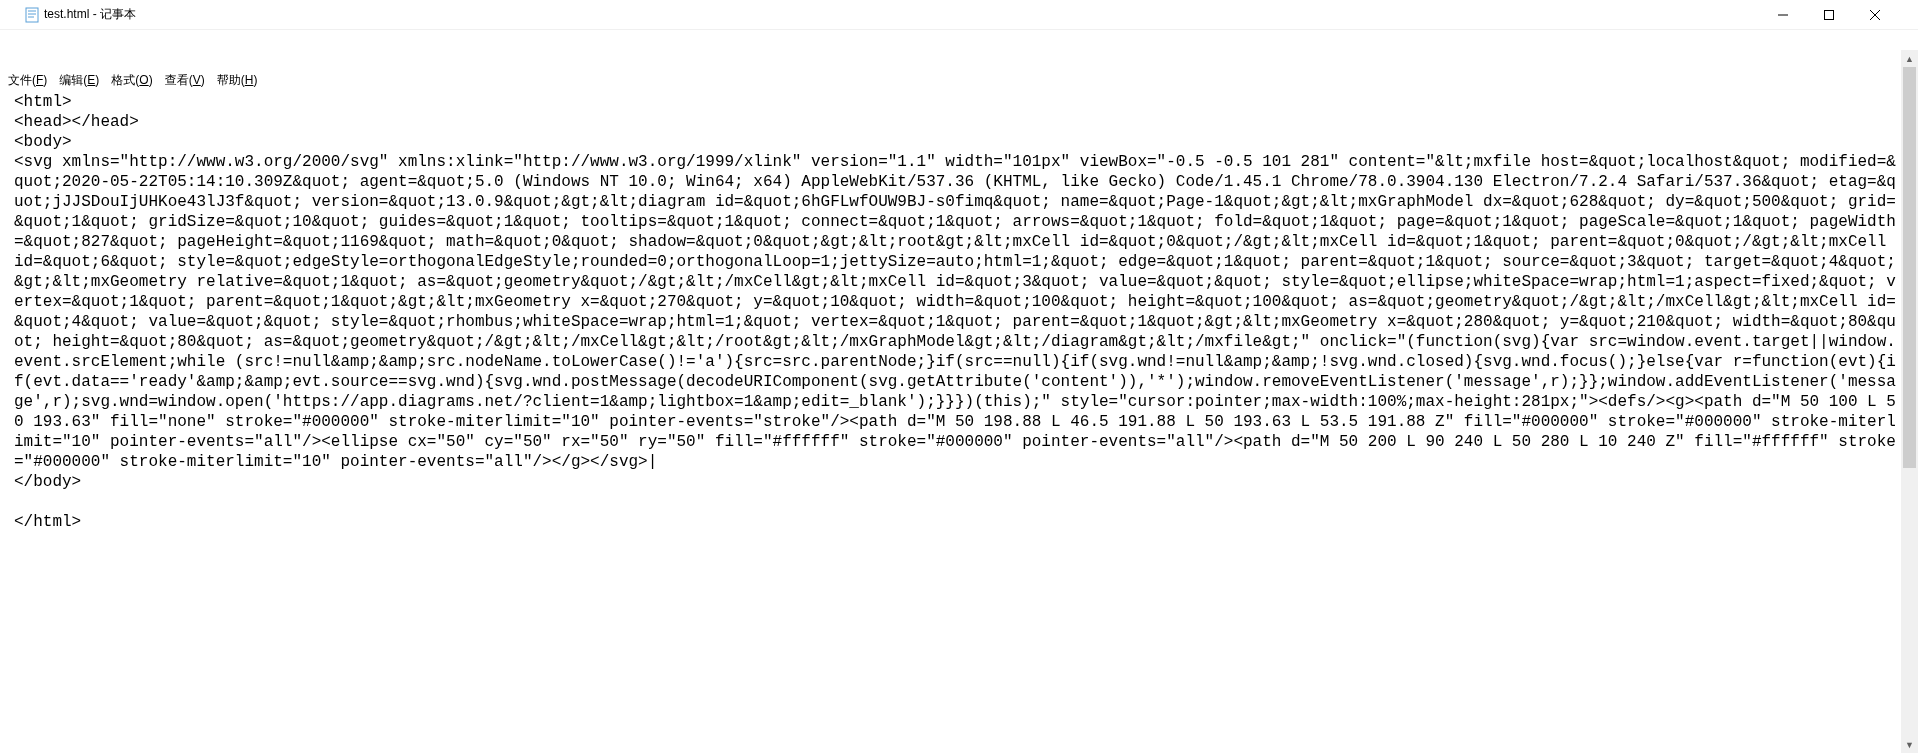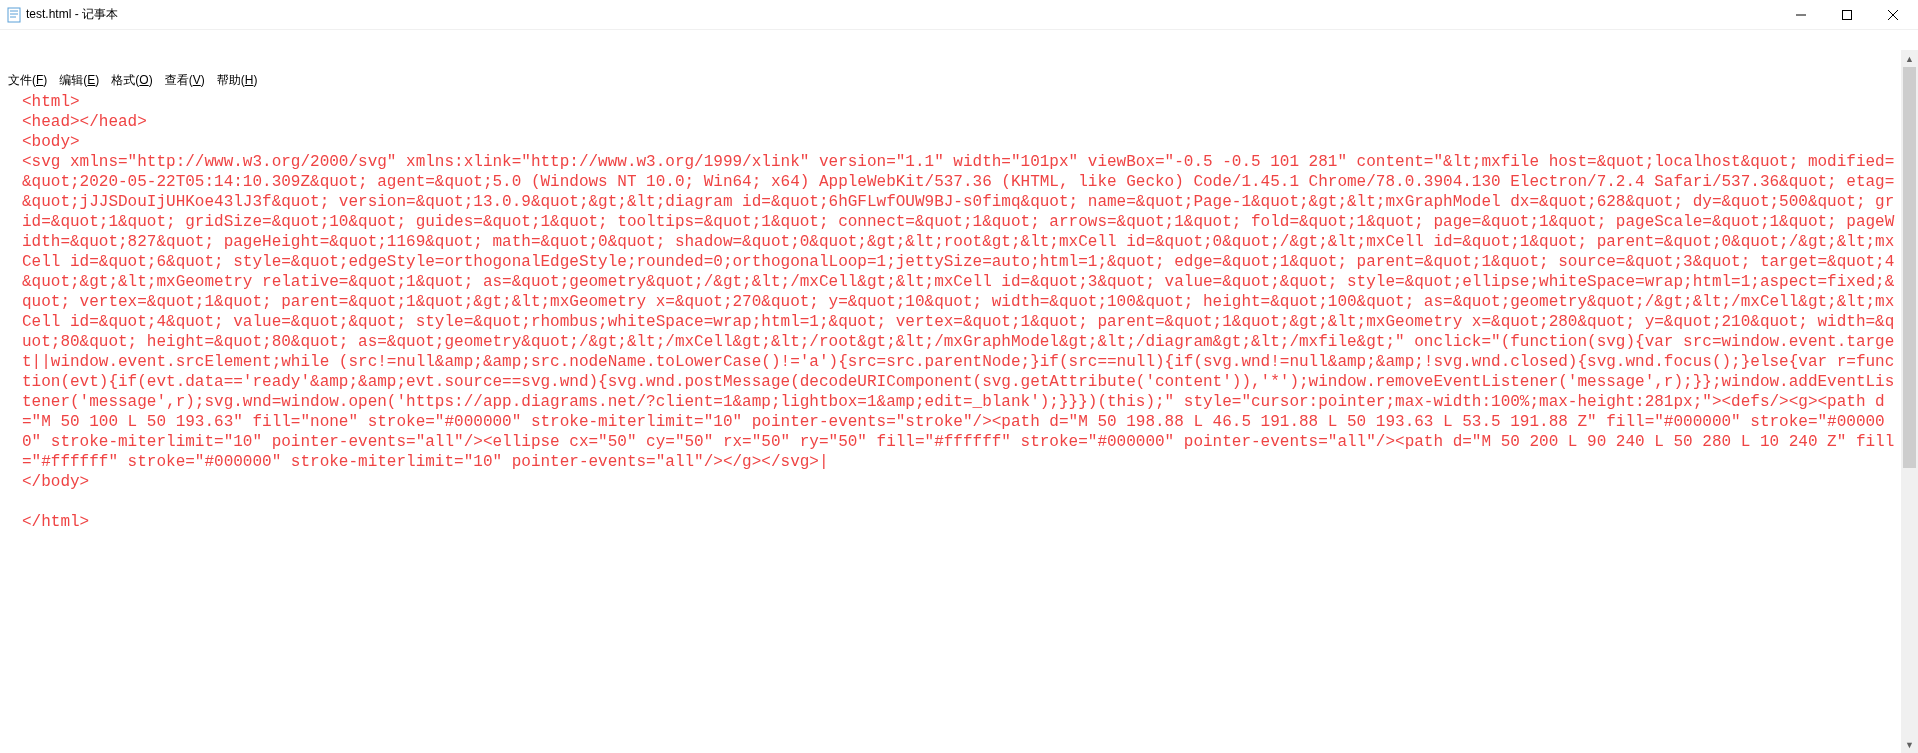--- a/index.html
+++ b/index.html
@@ -10,21 +10,21 @@
   width: 1918px;
   height: 753px;
   overflow: hidden;
   display: flex;
   flex-direction: column;
 }
 .titlebar {
   height: 30px;
   display: flex;
   align-items: center;
-  padding: 0 2px;
+  padding: 0 20px;
   background: #ffffff;
   border-bottom: 1px solid #f0f0f0;
 }
 .titlebar-icon {
   width: 16px;
   height: 16px;
   margin: 0 4px;
   display: inline-flex;
   align-items: center;
   justify-content: center;
@@ -55,25 +55,25 @@
   font-size: 12px;
   margin-top: 40px;
 }
 .menu-item {
   padding: 1px 6px;
   cursor: default;
 }
 .menu-item u { text-decoration: underline; }
 .editor {
   flex: 1 1 auto;
-  padding: 2px 22px;
+  padding: 2px 14px;
   font-family: Consolas, "Courier New", monospace;
   font-size: 16px;
   line-height: 20px;
-  color: #ef4444;
+  color: #000000;
   white-space: pre-wrap;
   word-break: break-all;
   overflow: hidden;
   position: relative;
 }
 .scrollbar-v {
   position: absolute;
   right: 0;
   top: 50px;
   bottom: 0;

